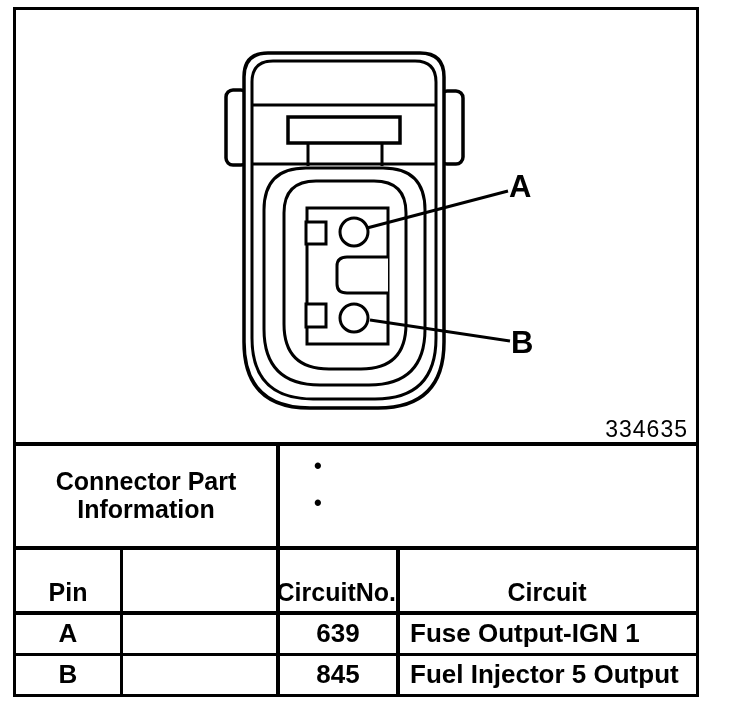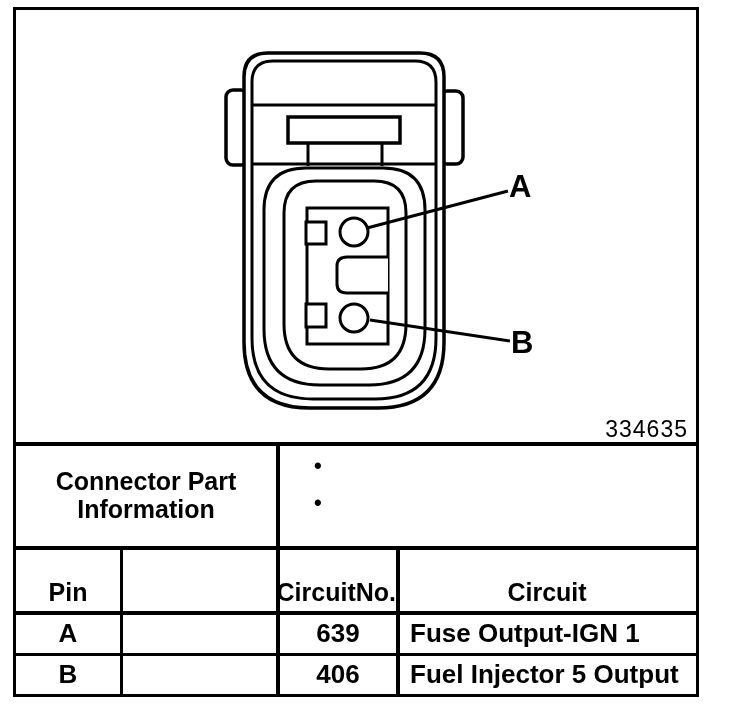--- a/index.html
+++ b/index.html
@@ -133,16 +133,16 @@
     <span>Circuit</span>
     <span>No.</span>
   </div>
   <div class="abs cell th col-function">Circuit</div>
 
   <div class="abs cell row-a col-pin">A</div>
   <div class="abs cell row-a col-circuit">639</div>
   <div class="abs cell row-a col-function left">Fuse Output-IGN 1</div>
 
   <div class="abs cell row-b col-pin">B</div>
-  <div class="abs cell row-b col-circuit">406</div>
+  <div class="abs cell row-b col-circuit">845</div>
   <div class="abs cell row-b col-function left">Fuel Injector 5 Output</div>
 
 </div>
 
 </body></html>

